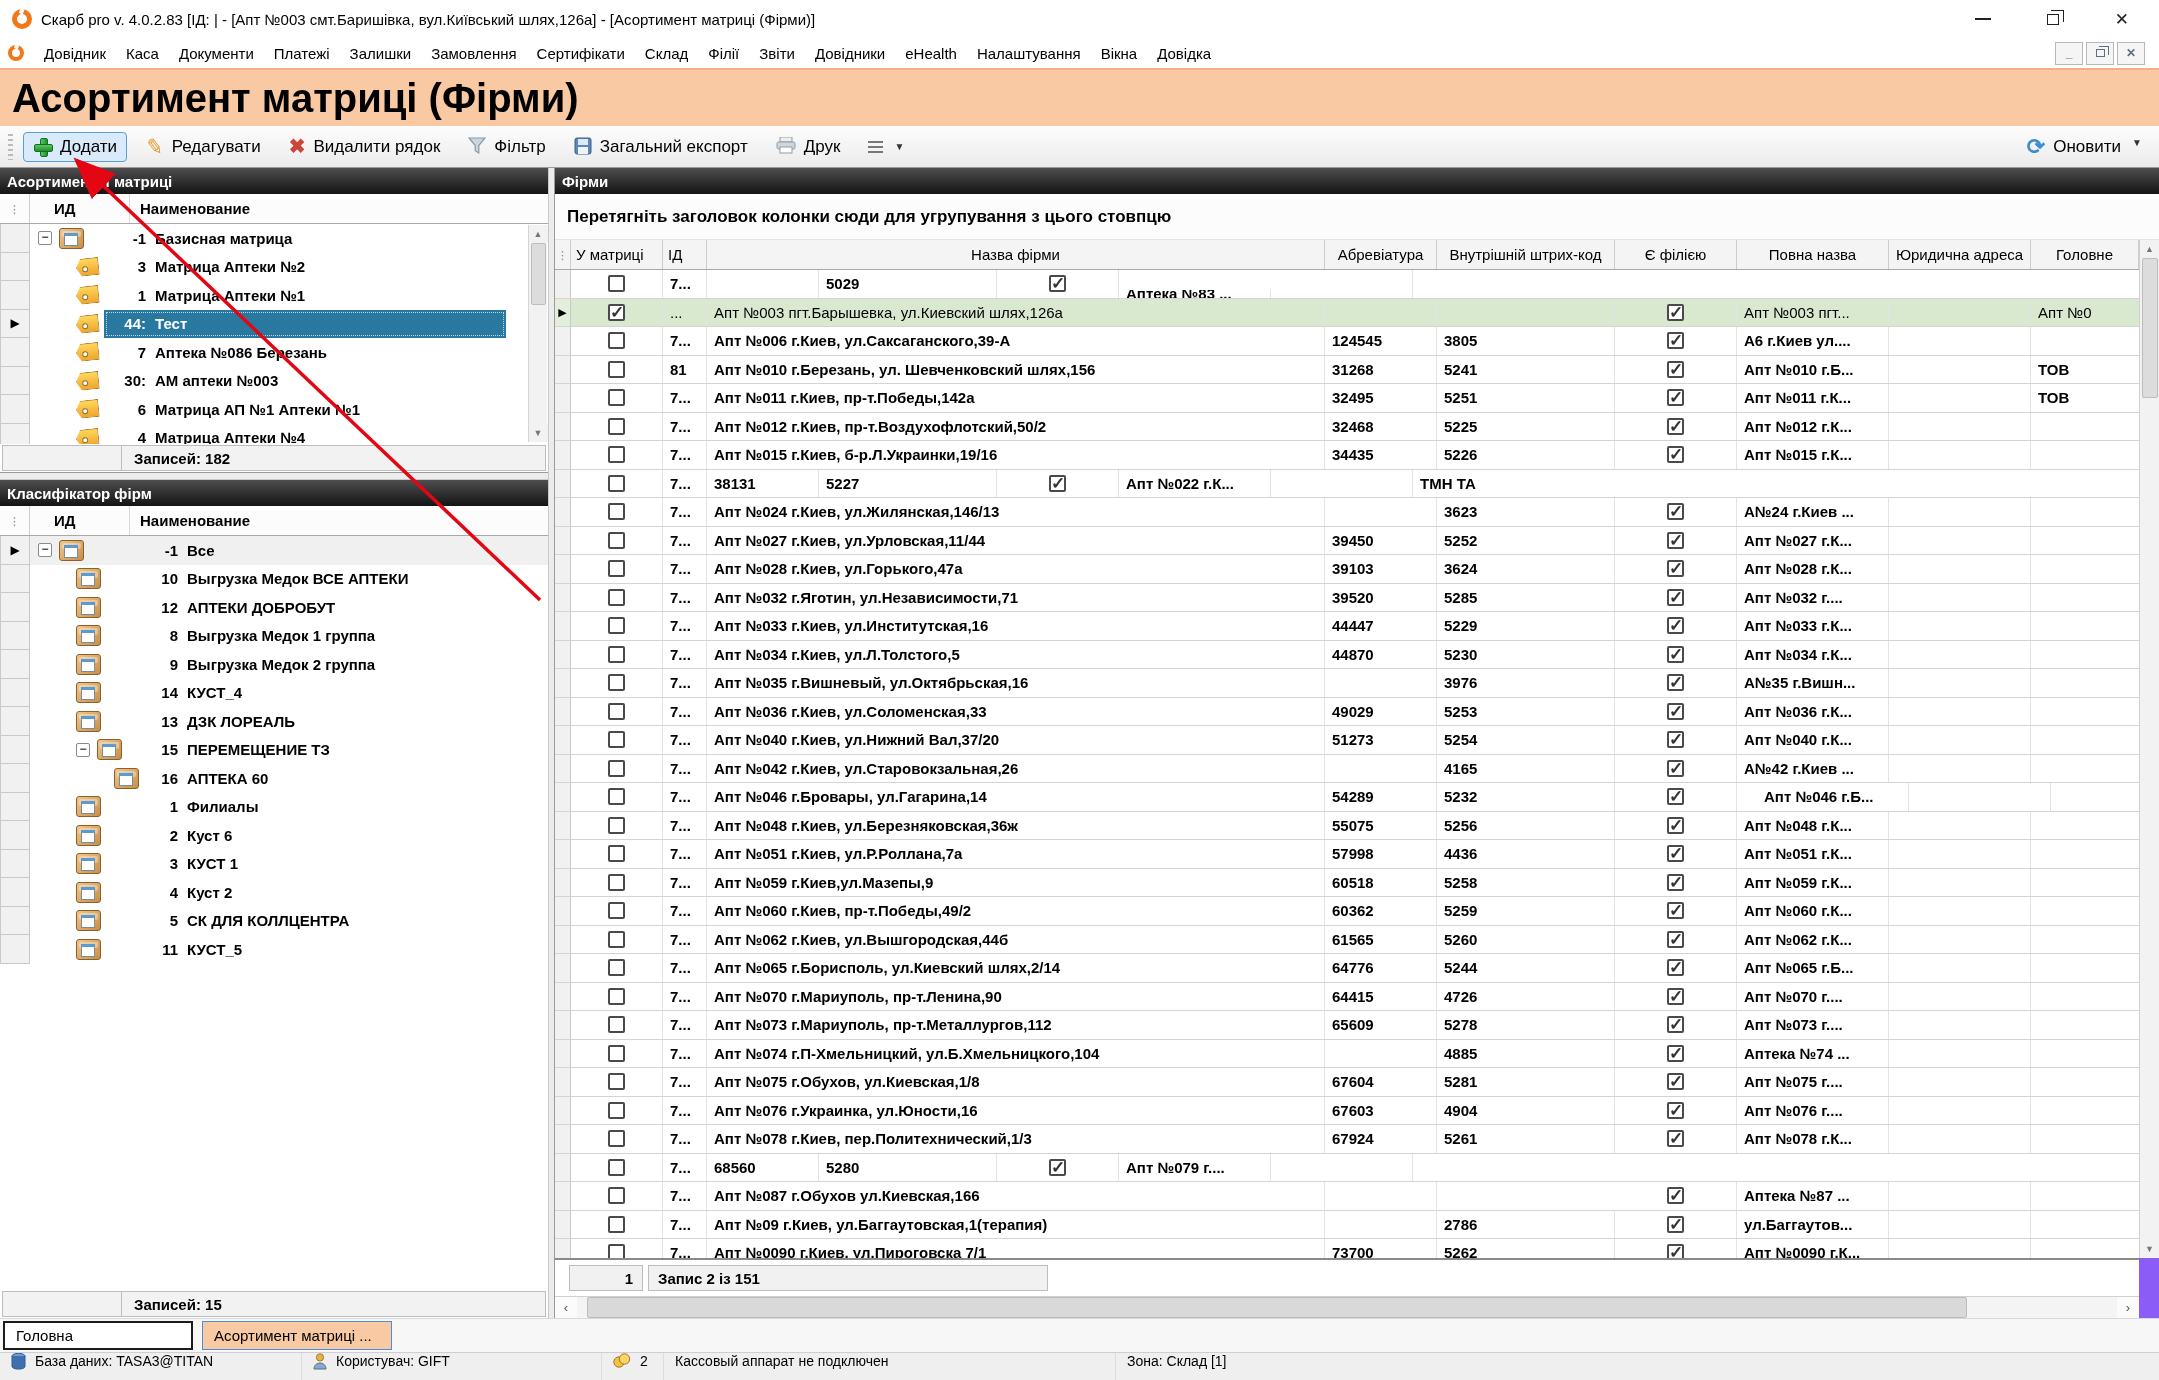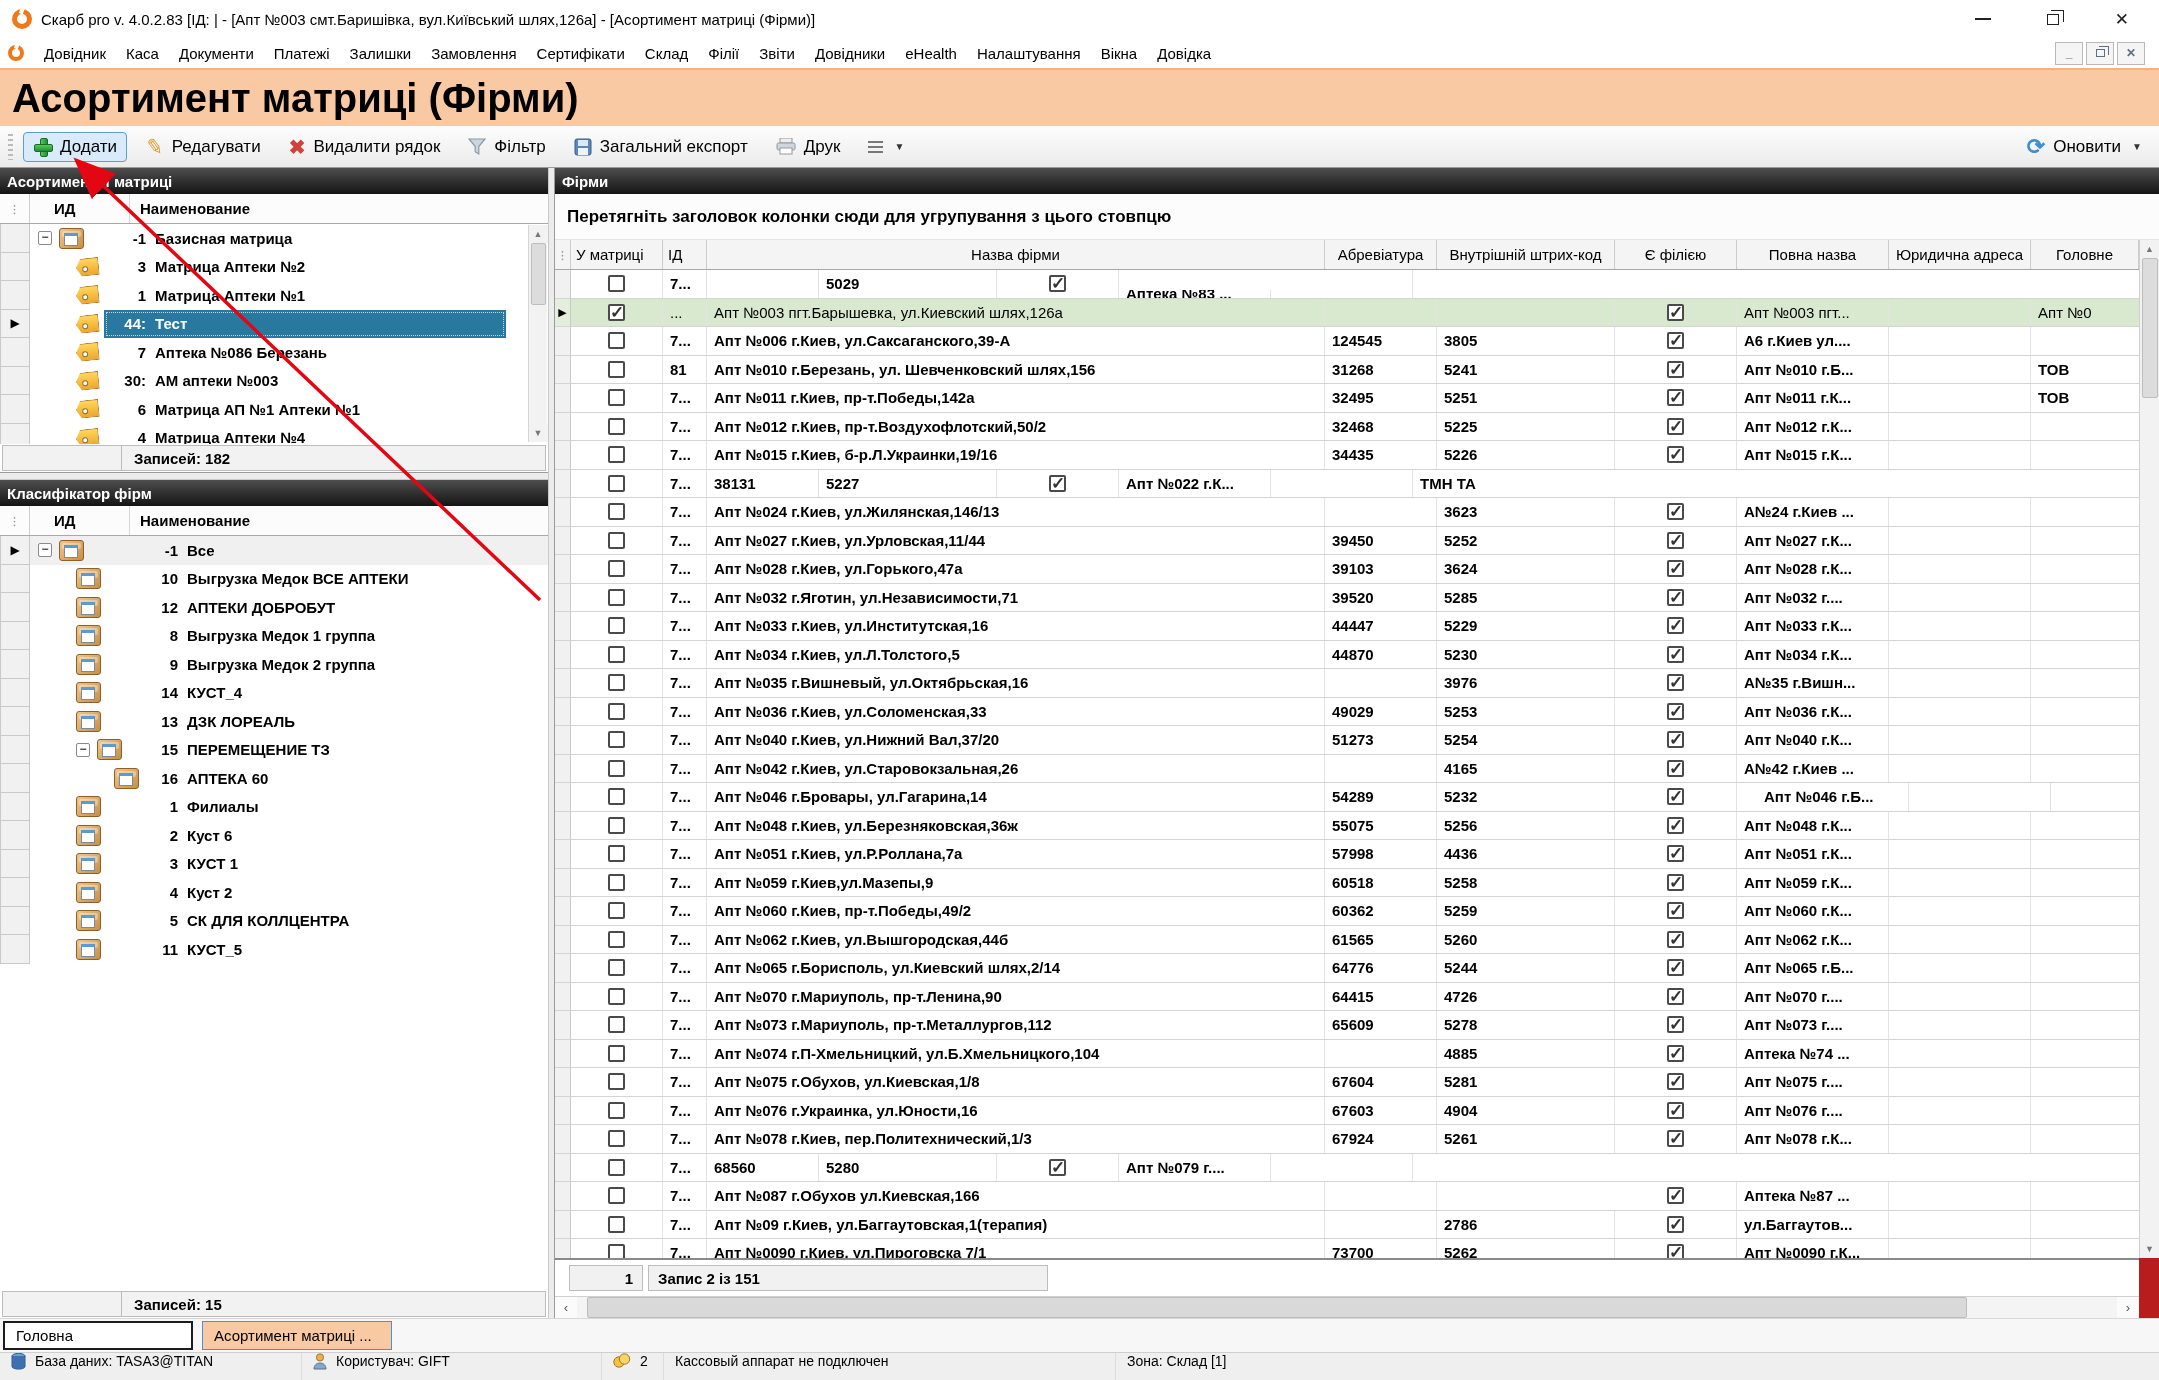--- a/index.html
+++ b/index.html
@@ -30,38 +30,38 @@
   .mdi-rest::before{content:'';position:absolute;left:2px;top:-4px;width:9px;height:8px;border:1.5px solid #5d6f83;border-left:none;border-bottom:none}
 
   
   #pageheader{height:58px;background:#f8c9a2;display:flex;align-items:center;padding:0 12px;border-top:2px solid #f3b183}
   #pageheader h1{font-size:40px;font-weight:bold}
 
   
   #toolbar{height:42px;background:linear-gradient(#fdfdfd,#ebebeb);border-bottom:1px solid #9a9a9a;
            display:flex;align-items:center;gap:10px;padding:0 8px}
   .tgrip{width:5px;height:26px;background:repeating-linear-gradient(#bbb 0 2px,transparent 2px 5px);flex:none}
-  .tbtn{display:flex;align-items:center;gap:8px;padding:4px 9px;font-size:17px;white-space:nowrap;cursor:default}
+  .tbtn{display:flex;align-items:flex-start;gap:8px;padding:4px 9px;font-size:17px;white-space:nowrap;cursor:default}
   .tbtn.focused{background:#d9ebfb;border:1px solid #5a9fd4;border-radius:4px}
   .ico-plus{position:relative;width:19px;height:19px;flex:none}
   .ico-plus::before{content:'';position:absolute;left:7px;top:1px;width:6px;height:17px;background:linear-gradient(90deg,#59c75f,#1f9230);border:1px solid #14701f;border-radius:2px}
   .ico-plus::after{content:'';position:absolute;left:1px;top:7px;width:17px;height:6px;background:linear-gradient(#59c75f,#1f9230);border:1px solid #14701f;border-radius:2px}
   .ico-pencil{color:#e09b2d;font-size:21px;line-height:19px;transform:rotate(8deg)}
   .ico-x{color:#cf4438;font-size:20px;line-height:18px;font-weight:bold}
   .ico-funnel{width:18px;height:18px}
   .ico-disk{width:18px;height:18px}
   .ico-print{width:20px;height:17px}
   .ico-list{display:flex;flex-direction:column;gap:3px;width:15px}
   .ico-list i{height:2px;background:#777}
   .caret{font-size:10px;color:#333;margin-left:3px}
   .ico-refresh{color:#3d8fd1;font-size:22px;line-height:20px;font-weight:bold}
   #toolbar .spacer{flex:1}
 
   
-  #main{position:absolute;top:168px;left:0;right:0;bottom:62px;display:flex;background:#b91c1c}
+  #main{position:absolute;top:168px;left:0;right:0;bottom:62px;display:flex;background:#8b5cf6}
   #left{width:548px;flex:none;display:flex;flex-direction:column}
   .vsplit{width:7px;flex:none;background:#ececec;border-left:1px solid #c9c9c9;border-right:1px solid #9b9b9b}
   #right{flex:1;position:relative;display:flex;flex-direction:column;overflow:hidden}
 
   .panelbar{height:26px;background:linear-gradient(#4e4e4e,#141414);color:#fff;font-weight:bold;
             display:flex;align-items:center;padding:0 7px;font-size:15px;flex:none}
 
   
   .panel{position:relative;display:flex;flex-direction:column}
   .colhdr{height:30px;display:flex;border-bottom:1px solid #a8a8a8;background:#fcfcfc;flex:none}

